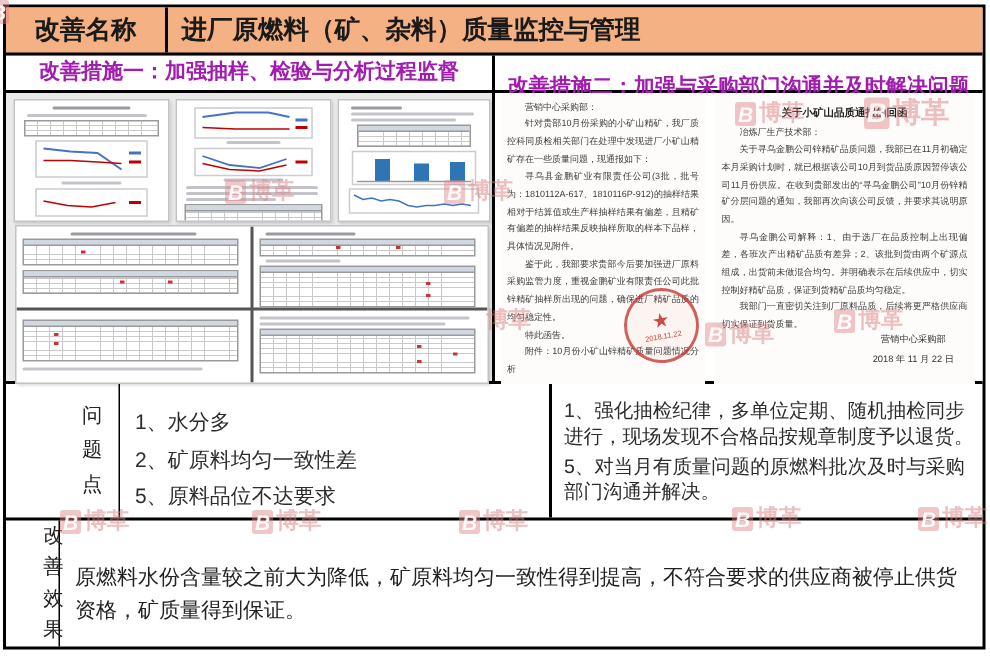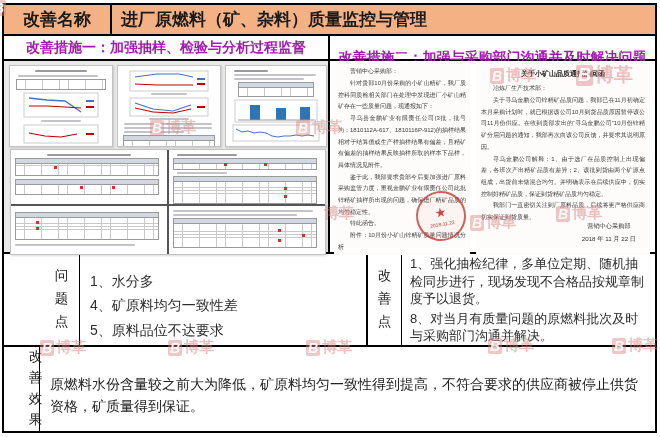--- a/index.html
+++ b/index.html
@@ -243,29 +243,26 @@
         </div>
       </div>
     </div>
 
     <div class="row r-points">
       <div class="v-label p-label">
         <span>问题点</span>
       </div>
       <div class="p-content">
           <div class="pitem">1、水分多</div>
-          <div class="pitem">4、矿原料均匀一致性差</div>
+          <div class="pitem">2、矿原料均匀一致性差</div>
           <div class="pitem">5、原料品位不达要求</div>
         </div>
-      <div class="v-label i-label">
-        <span>改善点</span>
-      </div>
       <div class="i-content">
           <div class="pitem">1、强化抽检纪律，多单位定期、随机抽检同步进行，现场发现不合格品按规章制度予以退货。</div>
-          <div class="pitem">8、对当月有质量问题的原燃料批次及时与采购部门沟通并解决。</div>
+          <div class="pitem">5、对当月有质量问题的原燃料批次及时与采购部门沟通并解决。</div>
         </div>
     </div>
 
     <div class="row r-effect">
       <div class="v-label e-label">
         <span>改善效果</span>
       </div>
       <div class="e-content">原燃料水份含量较之前大为降低，矿原料均匀一致性得到提高，不符合要求的供应商被停止供货资格，矿质量得到保证。</div>
     </div>
   </div>

